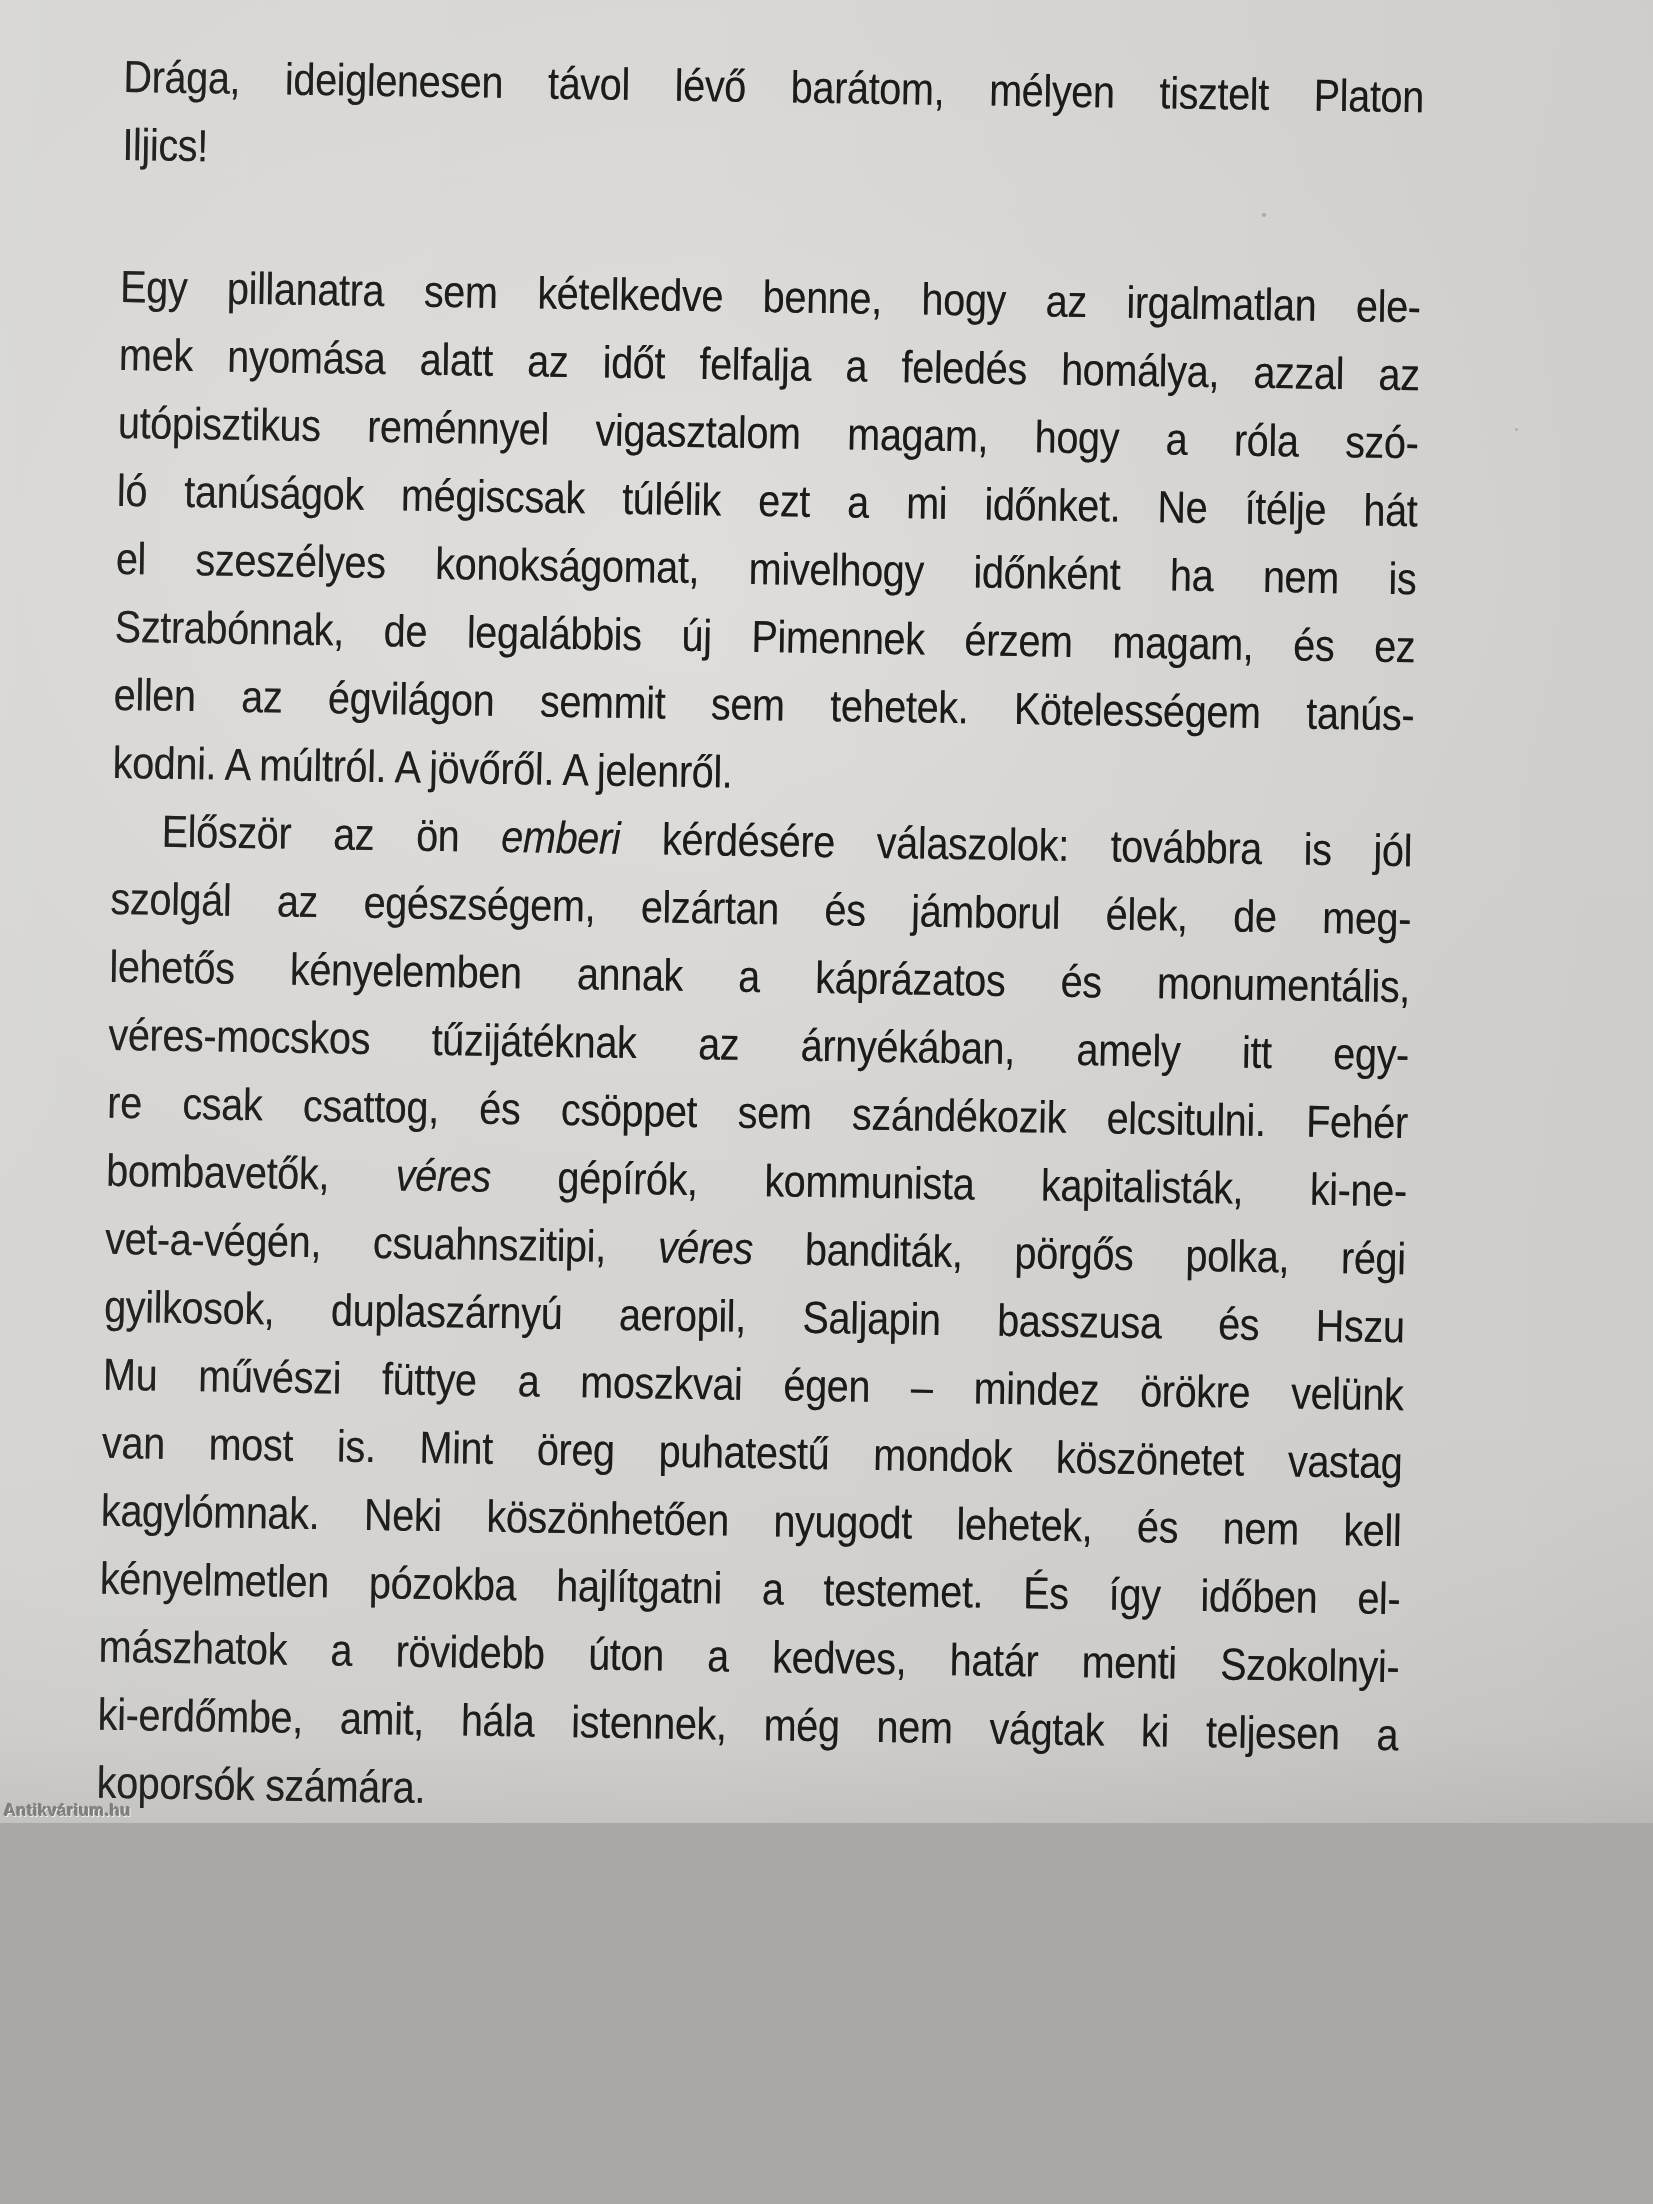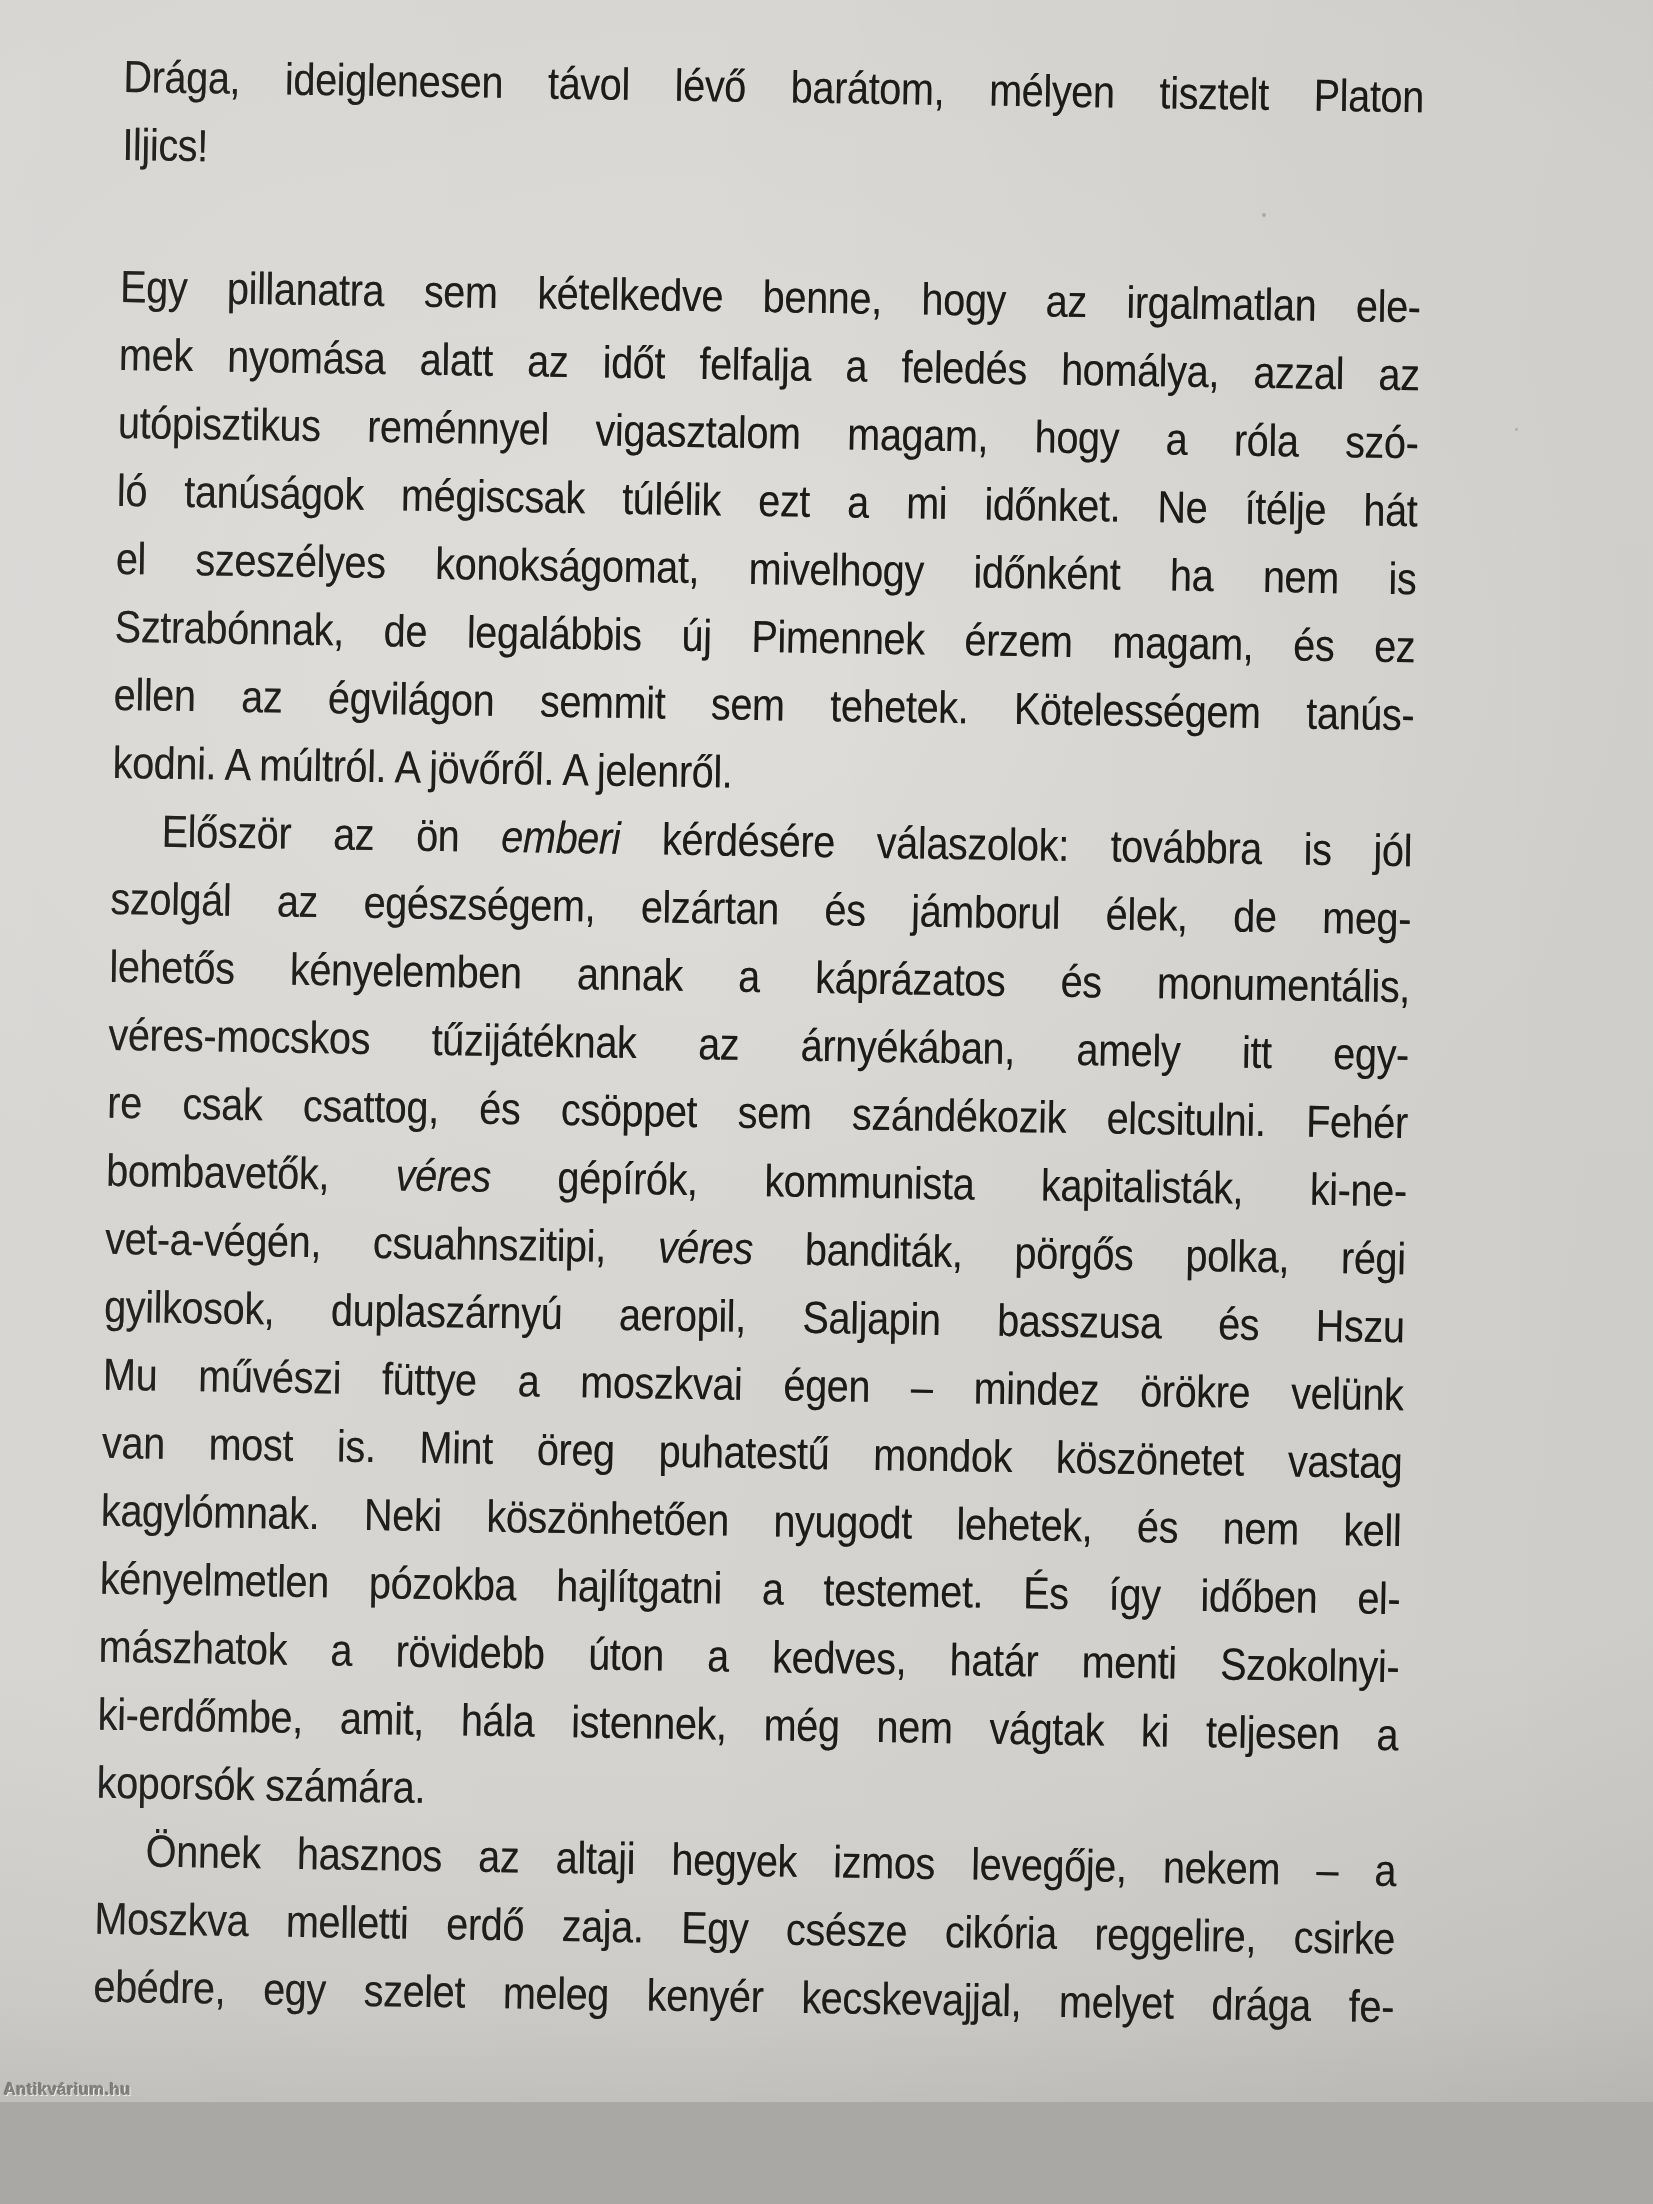--- a/index.html
+++ b/index.html
@@ -1,18 +1,18 @@
 <!DOCTYPE html>
 <html><head>
 <meta charset="utf-8">
 <style>
   html,body { margin:0; padding:0; background:#a9a8a5; }
   #page {
     position:relative;
-    width:1654px; height:2102px;
+    width:1654px; height:1823px;
     overflow:hidden;
     background:
       radial-gradient(ellipse 1456px 1067px at 42% 32%, rgba(224,223,220,0.9) 0%, rgba(224,223,220,0) 65%),
       linear-gradient(180deg, #d7d6d3 0%, #d5d4d1 78%, #d0cfcc 95%, #c7c6c3 100%),
       #d5d4d1;
     font-family:"Liberation Sans", sans-serif;
   }
   #vignette {
     position:absolute; inset:0; pointer-events:none;
     background:

